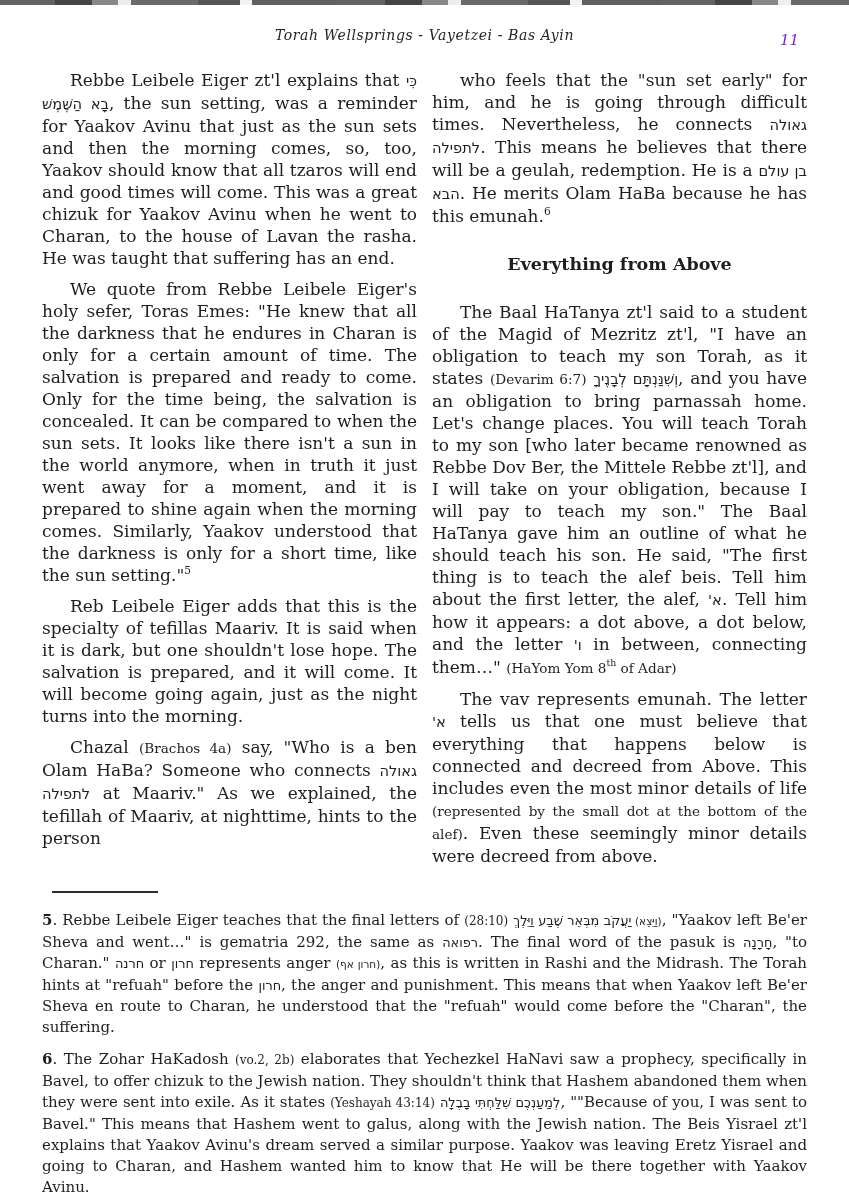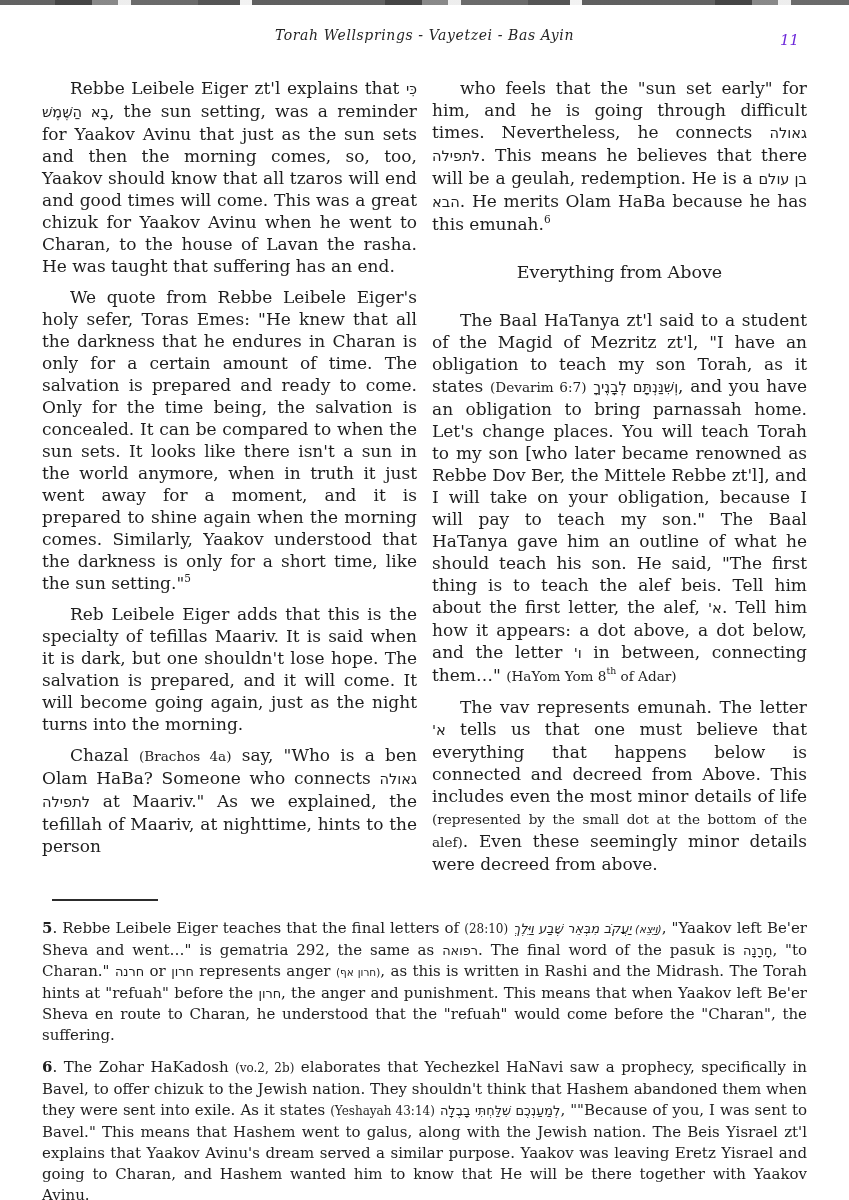--- a/index.html
+++ b/index.html
@@ -23,45 +23,45 @@
   .page-header{position:relative;margin-top:27px;height:26px;}
   .page-title{
     position:absolute;left:0;right:0;text-align:center;
     font-style:italic;font-size:14px;letter-spacing:.6px;color:#242424;
   }
   .page-number{
     position:absolute;right:8px;top:4px;
     font-style:italic;font-size:15px;color:#6d28d9;
   }
   .columns{
-    display:flex;gap:15px;margin-top:24px;
+    display:flex;gap:15px;margin-top:16px;
     font-size:17px;line-height:22px;text-align:justify;
   }
   .col{flex:1 1 0;min-width:0;}
   .para{margin:0 0 9px 0;text-indent:28px;}
   .para:last-child{margin-bottom:0;}
   .heading{
-    text-align:center;font-weight:normal;font-size:17.5px;
+    text-align:center;font-weight:bold;font-size:17.5px;
     margin:26px 0;text-indent:0;
   }
   .fn-sep{
     width:106px;border:0;border-top:2px solid #2c2c2c;
     margin:24px 0 17px 10px;
   }
   .footnotes{font-size:15px;line-height:21px;text-align:justify;}
   .fn{margin:0 0 11px 0;}
   .fn:last-child{margin-bottom:0;}
   .fn-num{font-weight:bold;}
   .cite{font-size:.8em;}
   .he{
     direction:rtl;unicode-bidi:isolate;
     font-family:"DejaVu Sans","Liberation Sans",sans-serif;
     font-size:.86em;
   }
-  .he-group{direction:rtl;unicode-bidi:isolate;font-style:italic;}
+  .he-group{direction:rtl;unicode-bidi:isolate;}
   .cite.he{font-size:.7em;}
   sup.fnref{font-size:.62em;vertical-align:super;line-height:0;}
   sup.cite-sup{font-size:.55em;vertical-align:super;line-height:0;}
 </style>
 </head>
 <body>
 
 <div class="scan-edge"></div>
 
 <div class="page">

